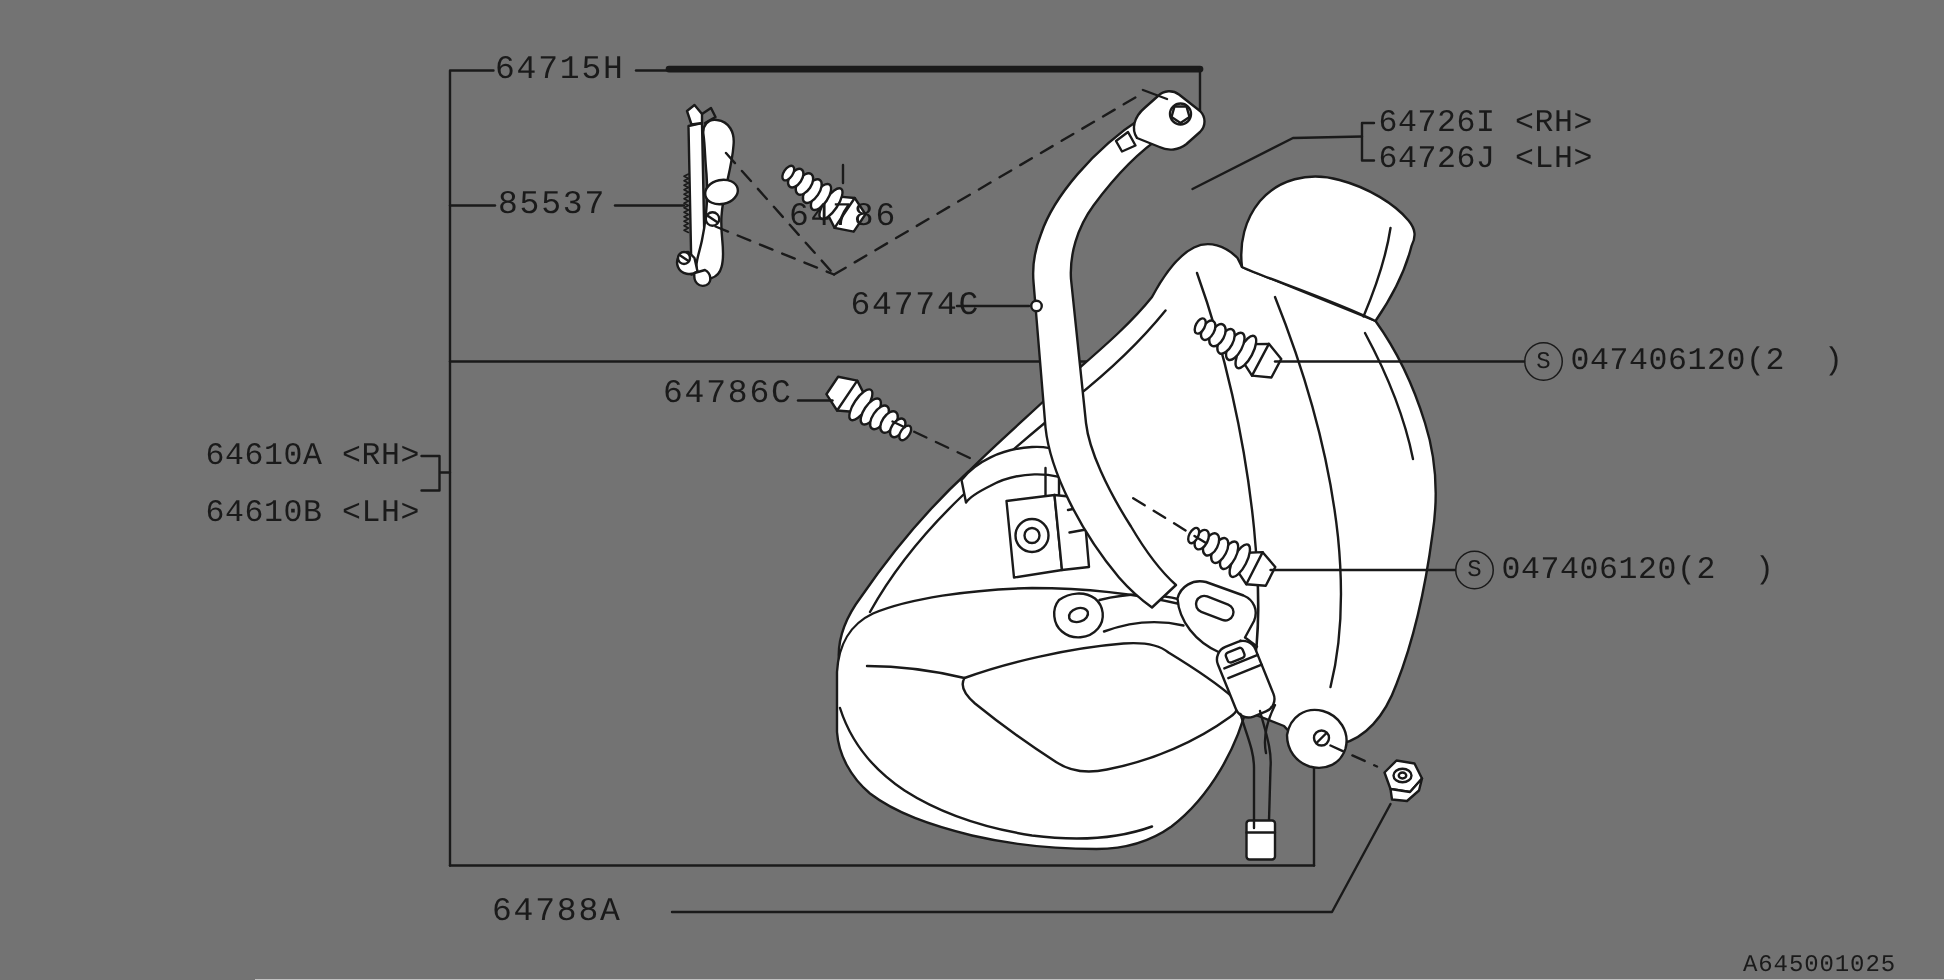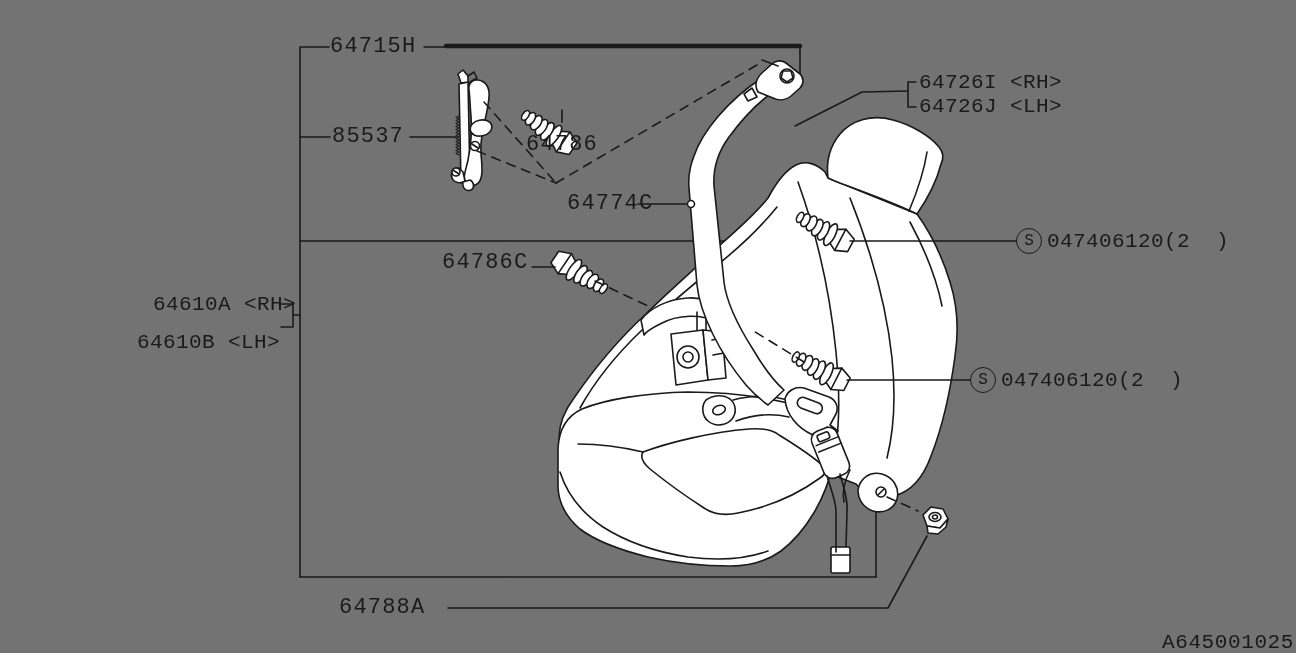--- a/index.html
+++ b/index.html
@@ -5,21 +5,21 @@
   html,body{margin:0;padding:0;background:#fff;}
   .stage{position:relative;width:1296px;height:653px;background:#737373;overflow:hidden;
          font-family:Liberation Mono, monospace;color:#1a1a1a;}
   .art{position:absolute;left:0;top:0;}
   .lbl{position:absolute;font-size:22px;line-height:22px;letter-spacing:1.2px;white-space:pre;}
   .lbl-sm{font-size:21px;line-height:21px;letter-spacing:0.4px;}
   .s-label{display:flex;align-items:center;gap:5px;}
   .s-circle{width:24px;height:24px;border:1.6px solid #1a1a1a;border-radius:50%;
             display:inline-flex;align-items:center;justify-content:center;
             font-size:16px;line-height:16px;letter-spacing:0;flex:0 0 auto;}
-  .watermark{font-size:21px;letter-spacing:0.6px;}
+  .watermark{font-size:16px;letter-spacing:0.6px;}
   svg path,svg rect,svg circle,svg ellipse,svg line{vector-effect:none;}
 </style>
 </head>
 <body>
 
 <div class="stage">
 
   <svg class="art" width="1306" height="653" viewBox="0 0 1306 653" fill="none" stroke="#1a1a1a" stroke-width="1.6" stroke-linecap="round" stroke-linejoin="round">
 
     <defs>
@@ -195,28 +195,28 @@
     </g>
   </svg>
 
   <div class="lbl" style="left:330px;top:36px;">64715H</div>
   <div class="lbl" style="left:332px;top:126px;">85537</div>
   <div class="lbl" style="left:526px;top:86px;margin-top:48px;">64786</div>
   <div class="lbl lbl-sm" style="left:919px;top:72px;">64726I &lt;RH&gt;</div>
   <div class="lbl lbl-sm" style="left:919px;top:96px;text-align:center;">64726J &lt;LH&gt;</div>
   <div class="lbl" style="left:567px;top:193px;">64774C</div>
   <div class="lbl" style="left:442px;top:252px;">64786C</div>
-  <div class="lbl lbl-sm" style="left:153px;top:294px;">64610A &lt;RH&gt;</div>
+  <div class="lbl lbl-sm" style="left:137px;top:294px;">64610A &lt;RH&gt;</div>
   <div class="lbl lbl-sm" style="left:137px;top:332px;">64610B &lt;LH&gt;</div>
 
   <div class="lbl lbl-sm s-label" style="left:1016px;top:228px;">
     <span class="s-circle">S</span>
     <span>047406120(2  )</span>
   </div>
   <div class="lbl lbl-sm s-label" style="left:970px;top:367px;">
     <span class="s-circle">S</span>
     <span>047406120(2  )</span>
   </div>
 
-  <div class="lbl" style="left:339px;top:597px;">64788A</div>
+  <div class="lbl" style="left:328px;top:597px;">64788A</div>
   <div class="lbl watermark" style="left:1162px;top:632px;">A645001025</div>
 
 </div>
 
 </body></html>

